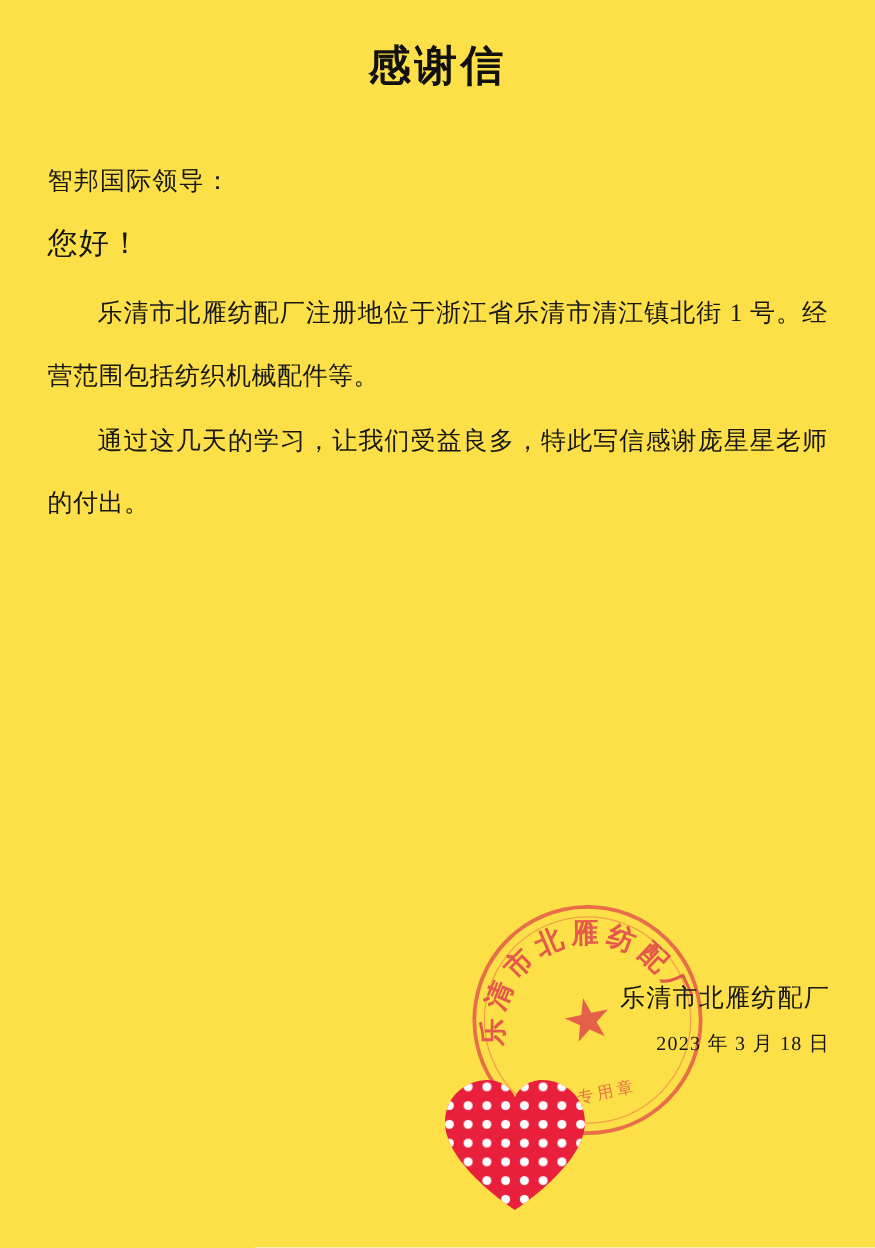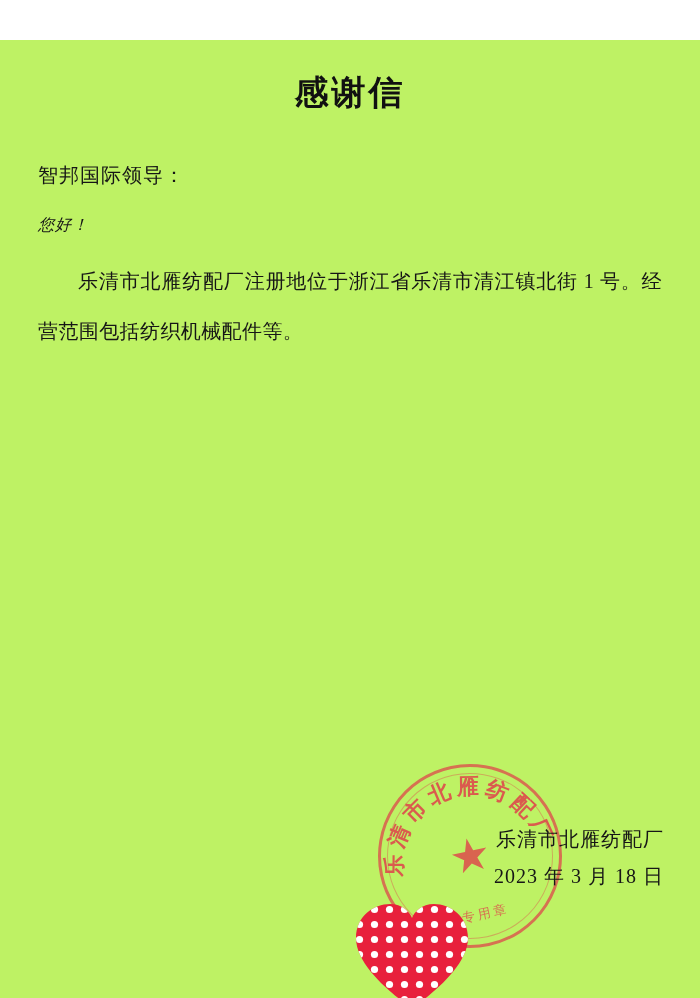--- a/index.html
+++ b/index.html
@@ -12,61 +12,59 @@
     height: 998px;
     position: relative;
     overflow: hidden;
     font-family: "Liberation Serif", "DejaVu Serif", serif;
     color: #1a1a1a;
   }
 
   .page {
     position: absolute;
     inset: 0;
-    background: #bef264;
-    margin-top: 40px;
+    background: #fde047;
   }
 
   
   .doc-title {
     position: absolute;
     top: 30px;
     left: 0;
     width: 700px;
     text-align: center;
     font-size: 34px;
     font-weight: bold;
     letter-spacing: 3px;
     color: #111;
     font-family: "Liberation Serif", "DejaVu Serif", serif;
   }
 
   
   .body-block {
     position: absolute;
-    top: 118px;
+    top: 128px;
     left: 38px;
     width: 624px;
   }
 
   .salutation {
     font-size: 20px;
     line-height: 34px;
     letter-spacing: 1px;
     margin-bottom: 16px;
     color: #161616;
   }
 
   .greeting {
-    font-size: 16px;
+    font-size: 24px;
     line-height: 34px;
     letter-spacing: 1px;
     margin-bottom: 14px;
     color: #161616;
-    font-style: italic;
   }
 
   .para {
     font-size: 20px;
     line-height: 50px;
     letter-spacing: 0.4px;
     text-indent: 2em;
     text-align: justify;
     text-justify: inter-ideograph;
     color: #161616;
@@ -81,21 +79,21 @@
     text-align: right;
     z-index: 4;
   }
   .sign-company {
     font-size: 20px;
     letter-spacing: 1px;
     color: #161616;
     line-height: 34px;
   }
   .sign-date {
-    font-size: 20px;
+    font-size: 16px;
     letter-spacing: 1px;
     color: #161616;
     line-height: 40px;
   }
 
   
   .seal {
     position: absolute;
     left: 378px;
     top: 724px;
@@ -171,20 +169,21 @@
   <div class="doc-title">感谢信</div>
 
   <div class="body-block">
     <div class="salutation">智邦国际领导：</div>
 
     <div class="greeting">您好！</div>
 
     <p class="para">乐清市北雁纺配厂注册地位于浙江省乐清市清江镇北街 1 号。经营范围包括纺织机械配件等。</p>
 
 
+    <p class="para">通过这几天的学习，让我们受益良多，特此写信感谢庞星星老师的付出。</p>
   </div>
 
   <div class="seal"></div>
   <svg class="seal-arc" viewBox="0 0 184 184" style="left:378px; top:724px; width:184px; height:184px; position:absolute; transform:rotate(-12deg);">
     <defs>
       <path id="arcpath" d="M 22,100 A 70,70 0 0 1 162,100"></path>
     </defs>
     <text>
       <textPath href="#arcpath" startOffset="50%" text-anchor="middle">乐清市北雁纺配厂</textPath>
     </text>

